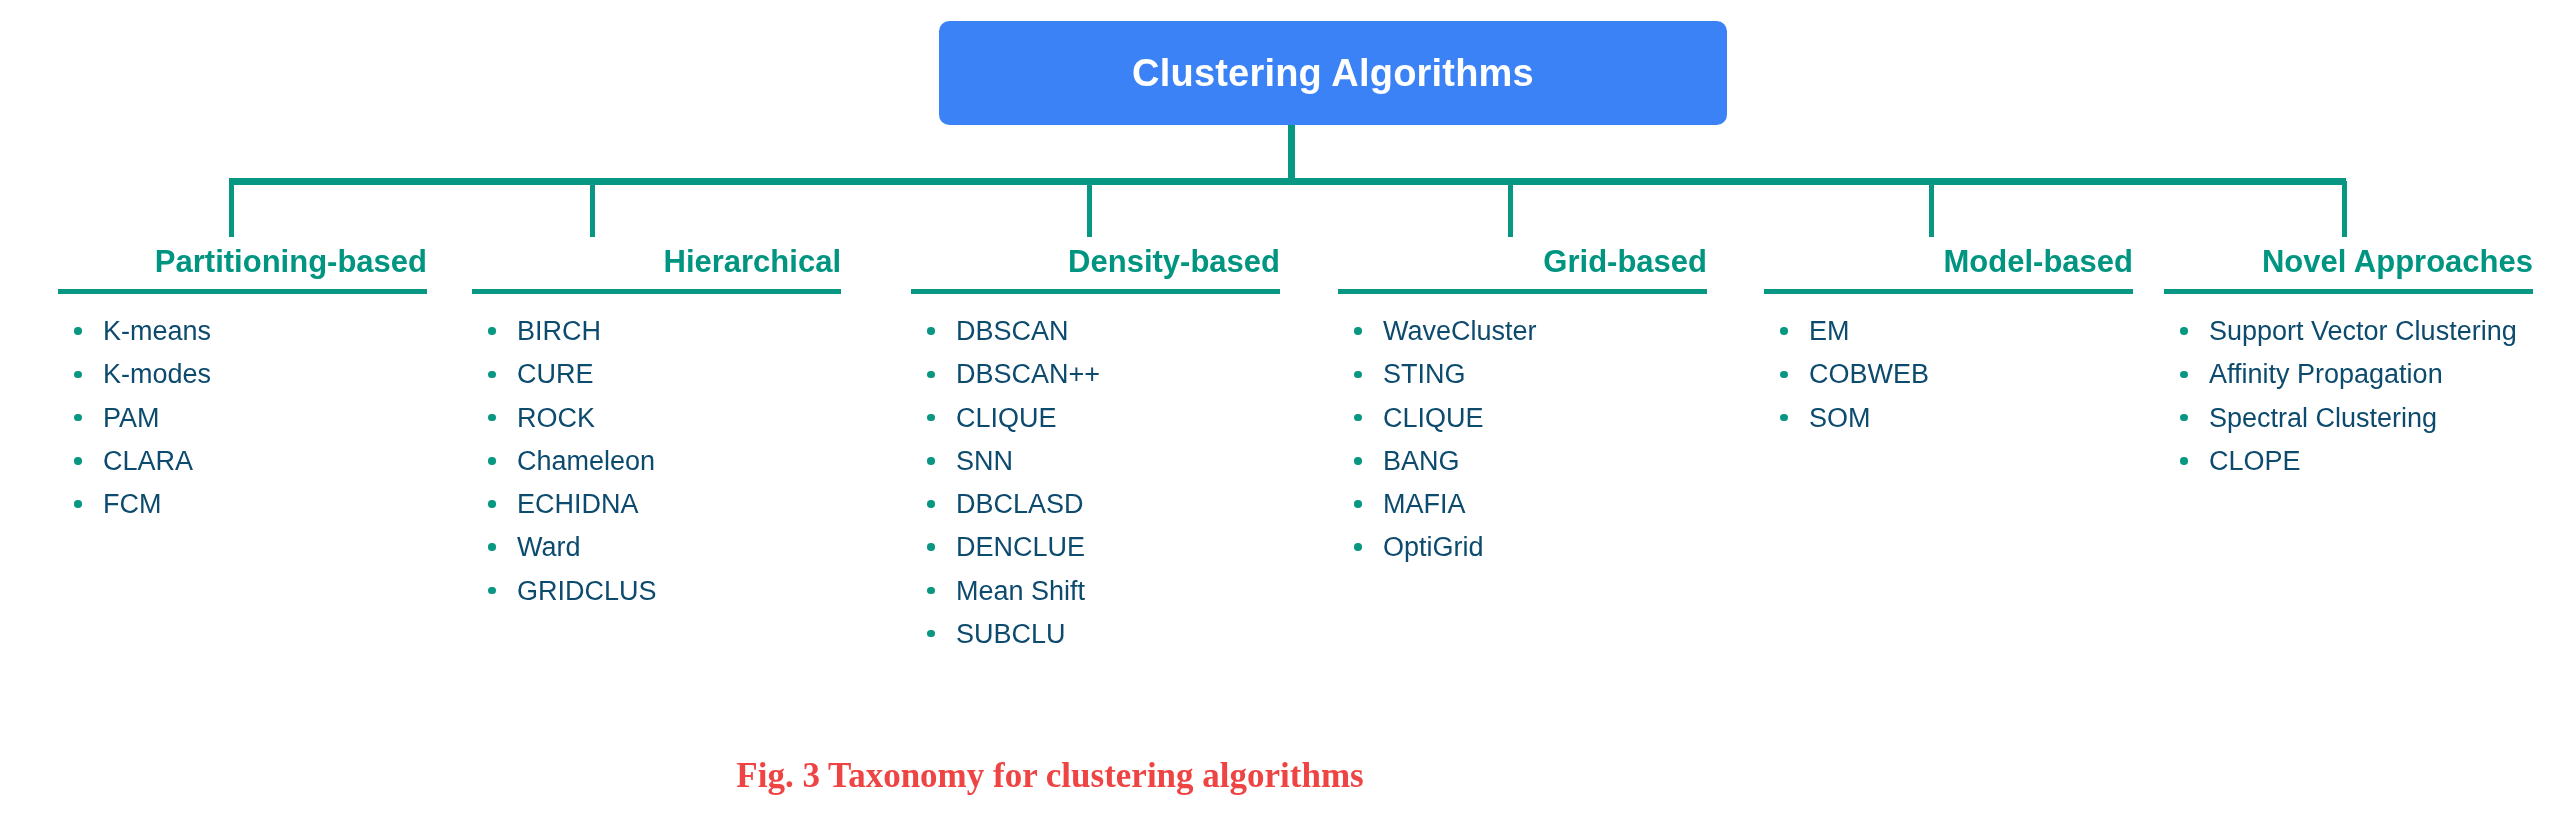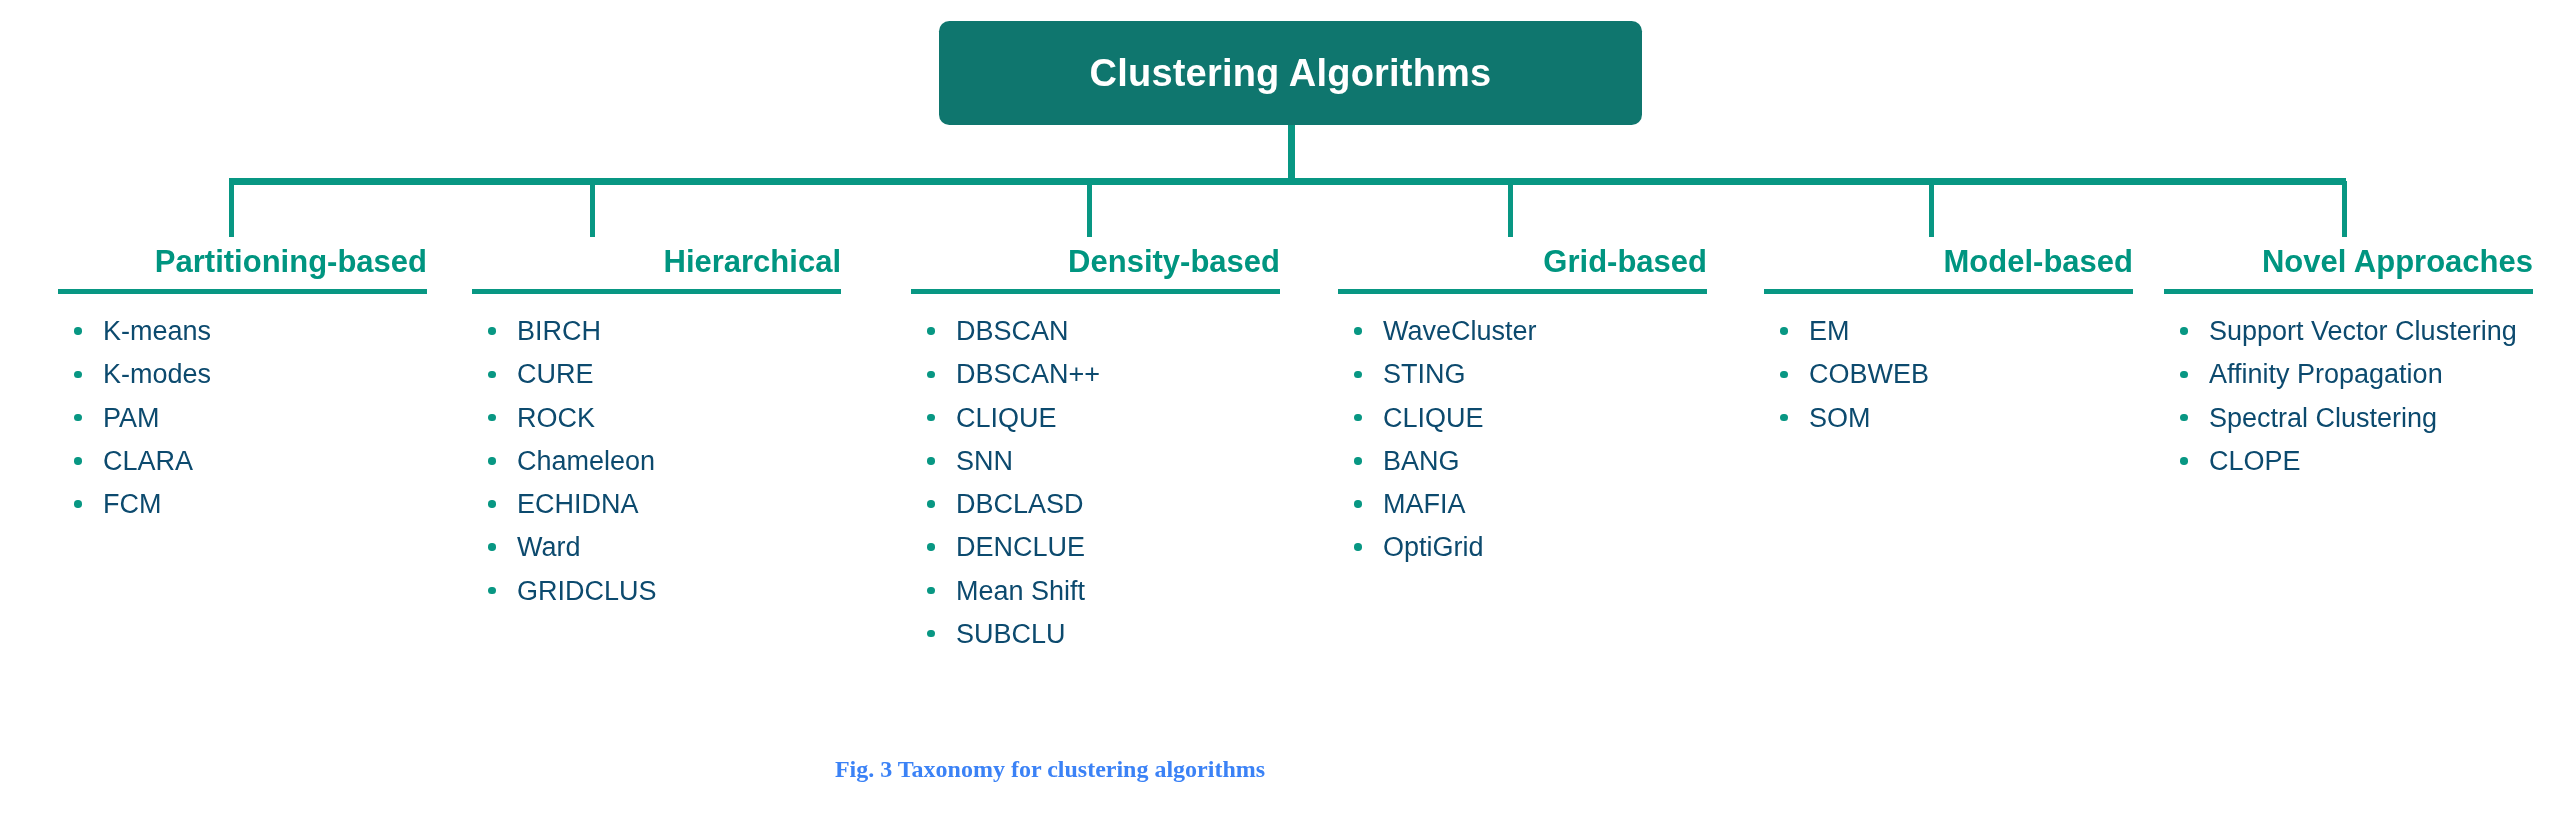--- a/index.html
+++ b/index.html
@@ -17,23 +17,23 @@
     height: 830px;
     background: #ffffff;
     overflow: hidden;
   }
 
   
   .root-node {
     position: absolute;
     left: 939px;
     top: 20.7px;
-    width: 703px;
+    width: 788px;
     height: 104px;
-    background: #0f766e;
+    background: #3b82f6;
     border-radius: 10.3px;
     display: flex;
     align-items: center;
     justify-content: center;
     box-sizing: border-box;
   }
   .root-label {
     color: #ffffff;
     font-size: 38px;
     font-weight: bold;
@@ -117,22 +117,22 @@
 
   
   .caption {
     position: absolute;
     left: 0;
     top: 756px;
     width: 2100px;
     text-align: center;
     font-family: "Liberation Serif", serif;
     font-weight: bold;
-    font-size: 24px;
-    color: #3b82f6;
+    font-size: 35px;
+    color: #ef4444;
   }
 </style>
 </head>
 <body>
 
 <div id="figure">
 
   <div class="root-node">
     <span class="root-label">Clustering Algorithms</span>
   </div>

